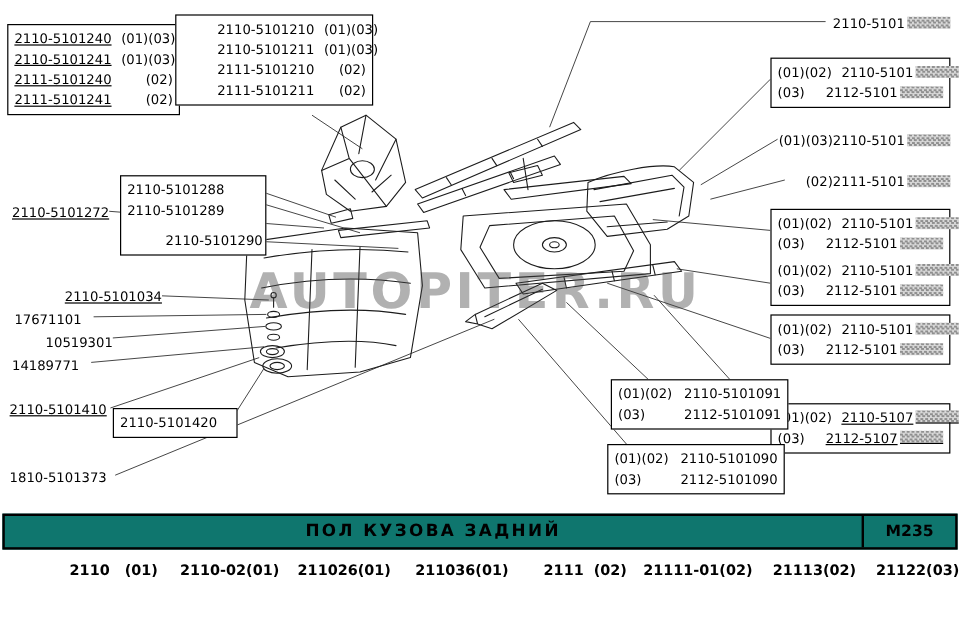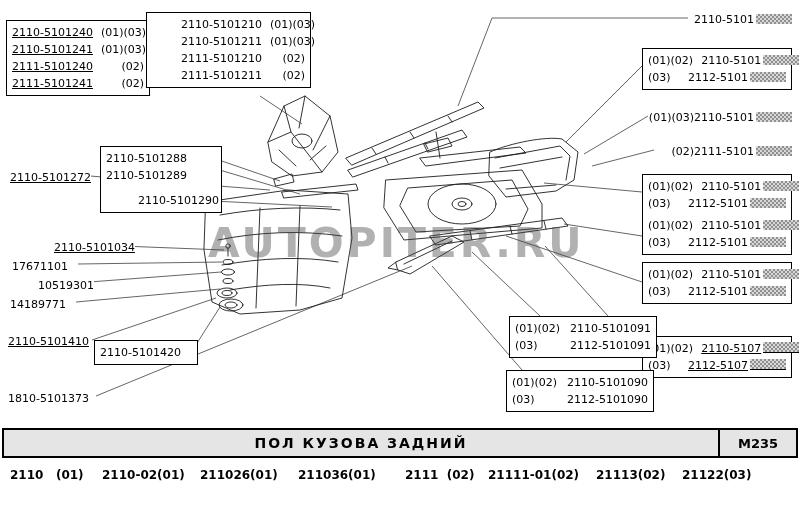--- a/index.html
+++ b/index.html
@@ -11,28 +11,28 @@
        white-space:nowrap;z-index:5;background:#fff;}
   .row-flex{display:flex;justify-content:space-between;gap:8px;}
   .u{text-decoration:underline;}
   .numwrap{white-space:nowrap;}
   .blur{display:inline-block;width:36px;height:10px;margin-left:2px;vertical-align:-1px;
         background:repeating-conic-gradient(#8f8f8f 0% 25%, #d8d8d8 0% 50%) 0 0 / 4px 4px;}
   .blur-u{border-bottom:1px solid #000;}
   .watermark{position:absolute;left:208px;top:219px;z-index:4;font-size:41px;font-weight:bold;
         letter-spacing:3px;color:rgba(70,70,70,0.42);white-space:nowrap;}
   .titlebar{position:absolute;left:2px;top:428px;width:792px;height:26px;border:2px solid #000;
-        display:flex;z-index:6;background:#e5e5e5;justify-content:flex-end;}
+        display:flex;z-index:6;background:#0f766e;justify-content:flex-end;}
   .titlebar-title{flex:1;display:flex;align-items:center;justify-content:center;
         font-weight:bold;font-size:14px;letter-spacing:2px;}
   .titlebar-code{width:76px;border-left:2px solid #000;display:flex;align-items:center;
         justify-content:center;font-weight:bold;font-size:13px;}
   .footer{position:absolute;left:2px;top:462px;width:796px;z-index:6;font-weight:bold;font-size:12px;}
   .footer-row{display:grid;grid-template-columns:92px 98px 98px 107px 83px 108px 86px auto;
-        padding:6px 0 0 8px;}
+        padding:6px 0 0 8px;margin-left:48px;}
   .cell{white-space:pre;}
   .gap-before{margin-top:8px;margin-left:32px;}
   .pair-gap{margin-top:5px;}
 </style>
 </head>
 <body>
 
 <div class="page">
 
   <div>

